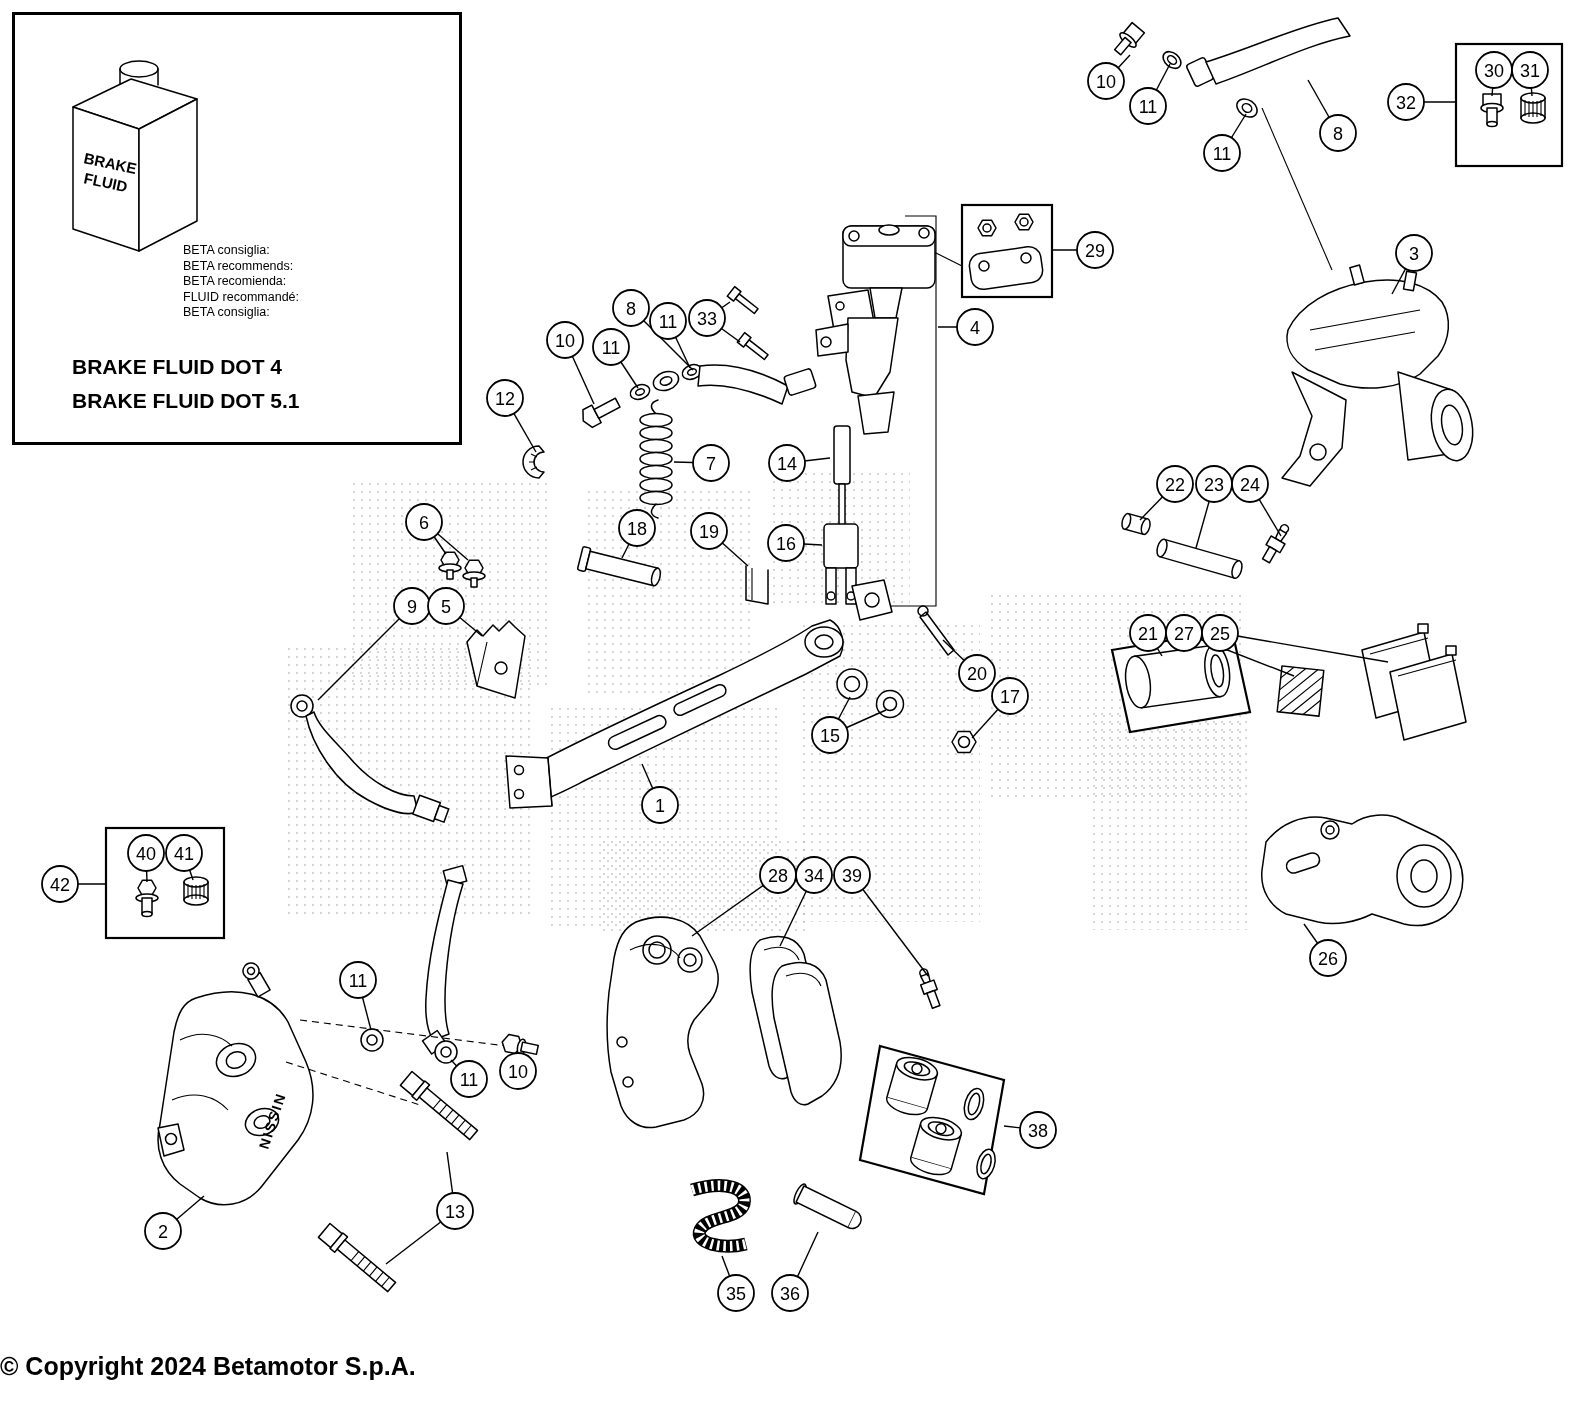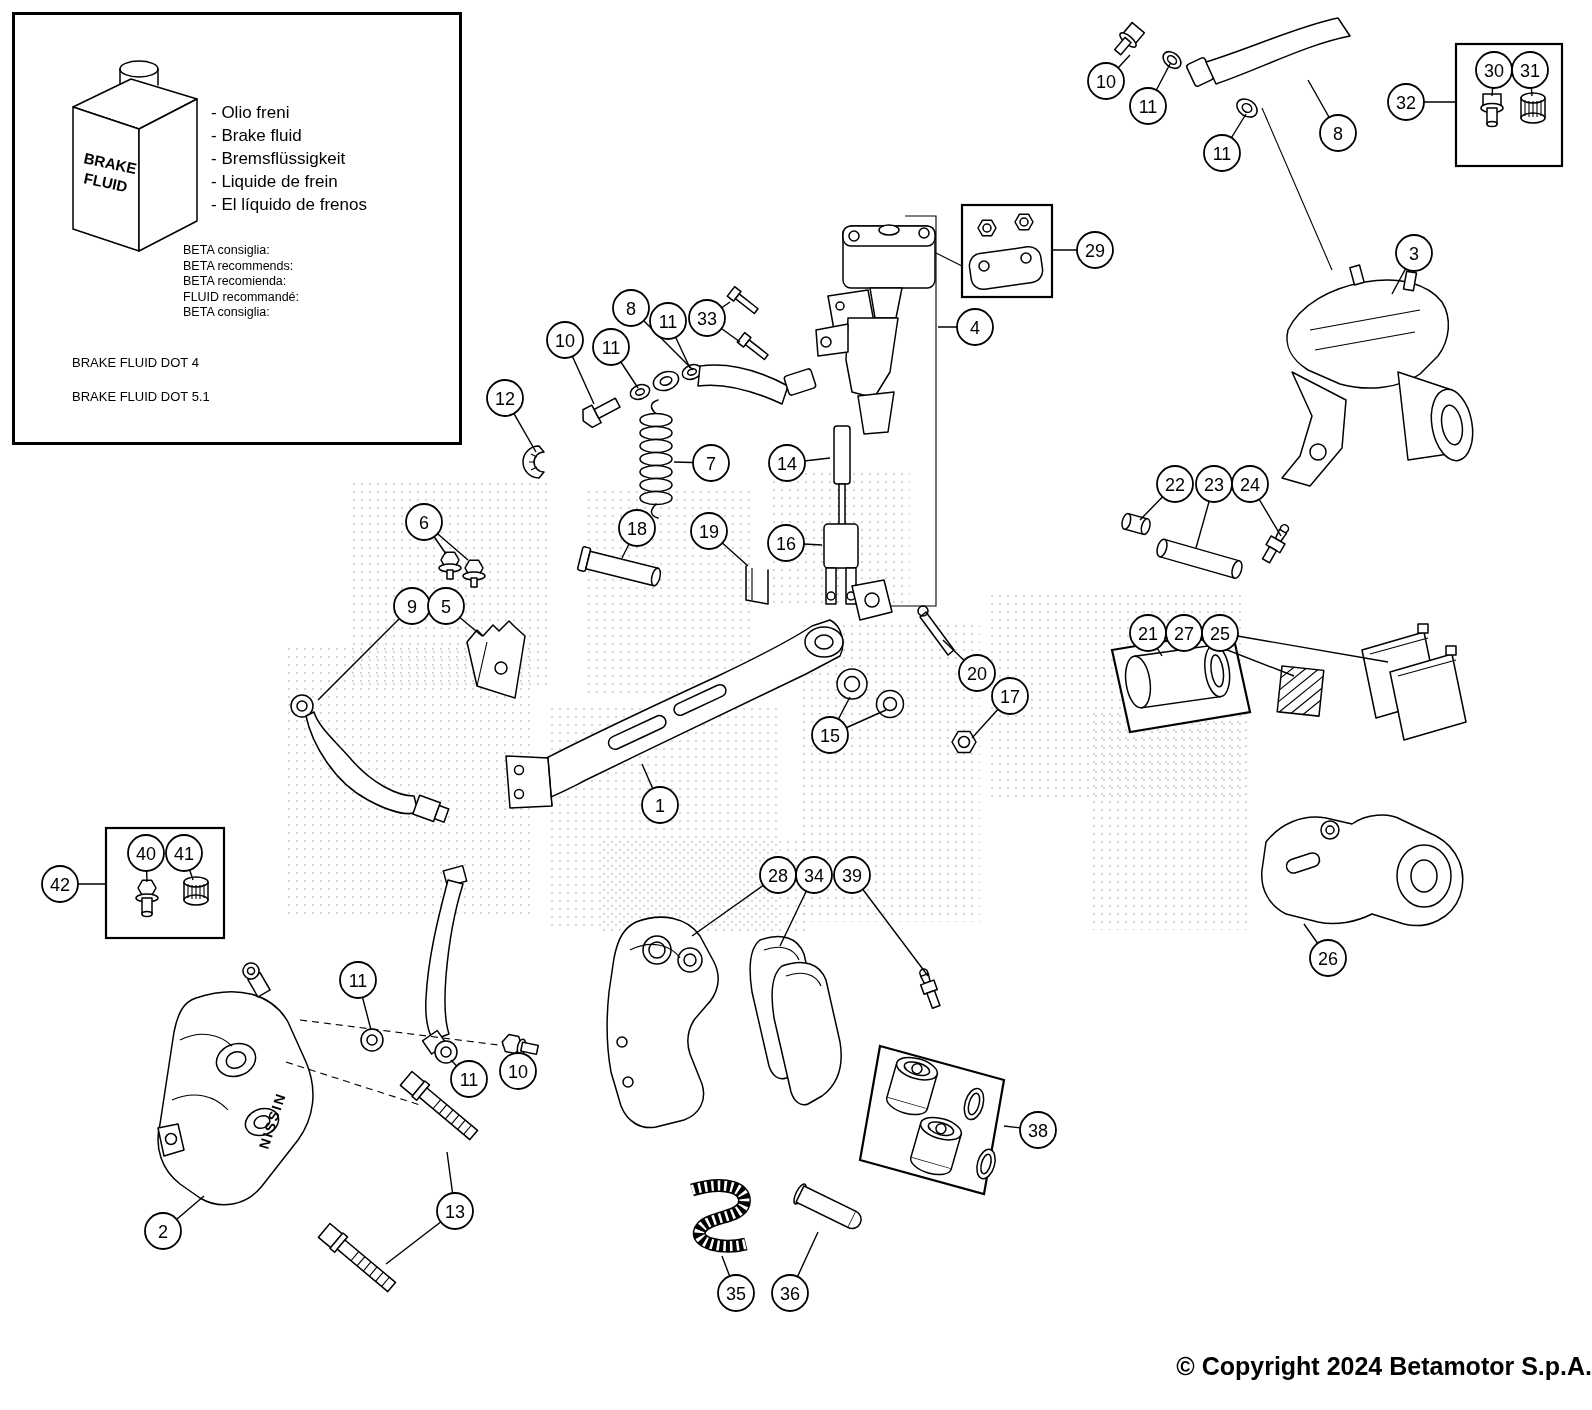--- a/index.html
+++ b/index.html
@@ -19,24 +19,24 @@
   .leader{stroke:#000;stroke-width:1.4}
   .callout-circle{fill:#fff;stroke:#000;stroke-width:1.8;cursor:pointer}
   .callout-num{font:18px "Liberation Sans",sans-serif;text-anchor:middle}
   .nissin{font:bold 14px "Liberation Sans",sans-serif;letter-spacing:2px}
   .boxlabel{font:bold 15px "Liberation Sans",sans-serif}
   #infobox{position:absolute;left:12px;top:12px;width:450px;height:433px;
            border:3px solid #000;background:#fff}
   #container-art{position:absolute;left:20px;top:18px}
   .fluid-names{position:absolute;left:196px;top:86px;font-size:17px;line-height:23px}
   .recommends{position:absolute;left:168px;top:228px;font-size:12.5px;line-height:15.5px}
-  .dotline{position:absolute;left:57px;font-size:13px;font-weight:normal}
+  .dotline{position:absolute;left:57px;font-size:21px;font-weight:bold}
   #dot4{top:340px}
   #dot51{top:374px}
-  #copyright{position:absolute;left:0;right:0;top:1352px;text-align:right;
+  #copyright{position:absolute;left:0;right:0;top:1352px;text-align:left;
              font-size:25px;font-weight:bold}
 </style>
 </head>
 <body>
 
 <div class="halftone" style="left:350px;top:480px;width:200px;height:210px"></div>
 <div class="halftone" style="left:585px;top:488px;width:165px;height:205px"></div>
 <div class="halftone" style="left:770px;top:470px;width:140px;height:135px"></div>
 <div class="halftone" style="left:285px;top:645px;width:245px;height:270px"></div>
 <div class="halftone" style="left:548px;top:705px;width:235px;height:225px"></div>
@@ -591,27 +591,20 @@
 <div id="infobox">
   <svg id="container-art" width="200" height="240">
     <ellipse class="ln" cx="104" cy="36" rx="19" ry="8"></ellipse>
     <path class="ln2" d="M85,36 L85,52 M123,36 L123,52"></path>
     <polygon class="ln" points="38,74 96,46 162,66 104,96"></polygon>
     <polygon class="ln" points="38,74 104,96 104,218 38,196"></polygon>
     <polygon class="ln" points="104,96 162,66 162,188 104,218"></polygon>
     <text class="boxlabel" transform="translate(48,130) rotate(12)">BRAKE</text>
     <text class="boxlabel" transform="translate(48,150) rotate(12)">FLUID</text>
   </svg>
-  <div class="fluid-names">
-      <div>- Olio freni</div>
-      <div>- Brake fluid</div>
-      <div>- Bremsflüssigkeit</div>
-      <div>- Liquide de frein</div>
-      <div>- El líquido de frenos</div>
-    </div>
   <div class="recommends">
       <div>BETA consiglia:</div>
       <div>BETA recommends:</div>
       <div>BETA recomienda:</div>
       <div>FLUID recommandé:</div>
       <div>BETA consiglia:</div>
     </div>
   <div class="dotline" id="dot4">BRAKE FLUID DOT 4</div>
   <div class="dotline" id="dot51">BRAKE FLUID DOT 5.1</div>
 </div>

